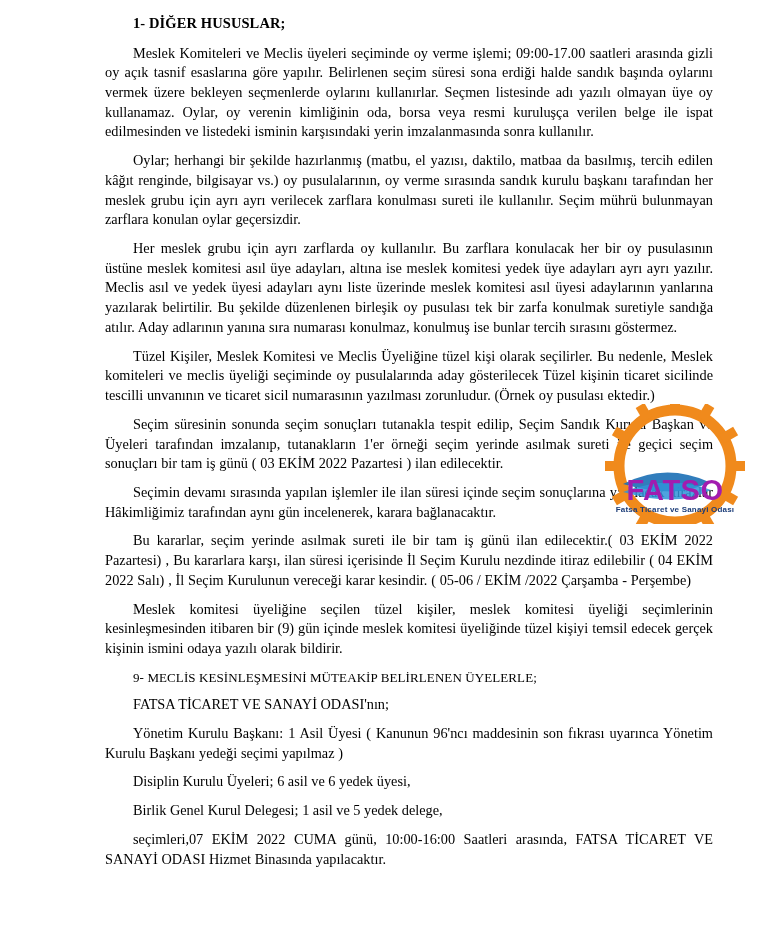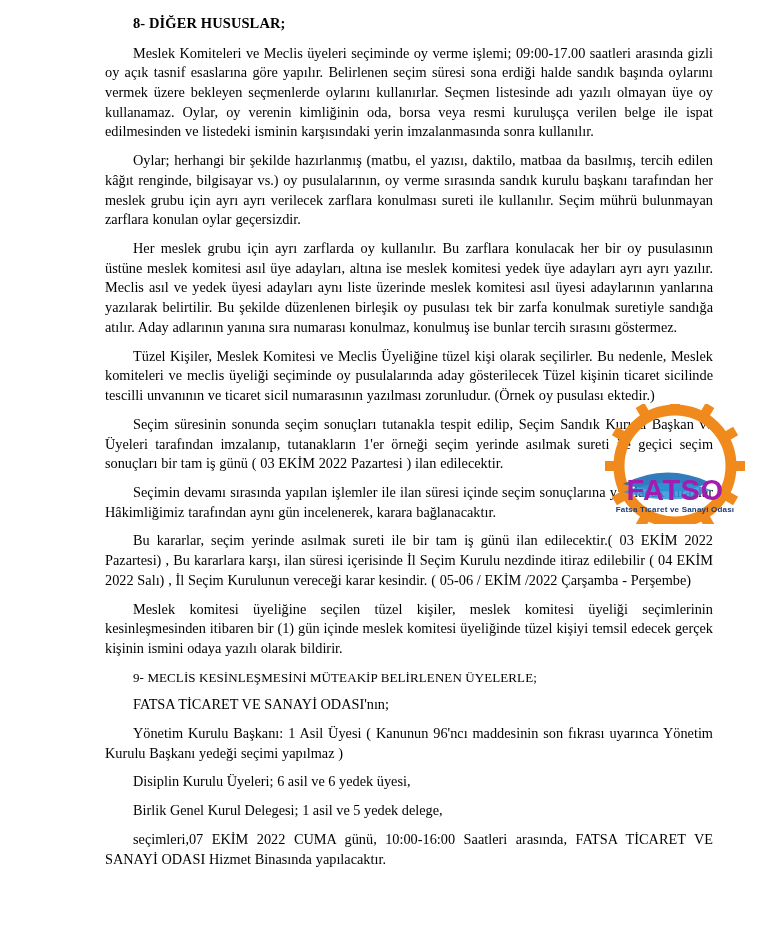--- a/index.html
+++ b/index.html
@@ -108,30 +108,30 @@
           <rect x="-5" y="-70" width="10" height="16" transform="rotate(330)"></rect>
         </g>
         <path d="M -52 18 Q -10 -4 34 16 Q 4 34 -52 18 Z" fill="#1b6fb5" opacity="0.9"></path>
         <path d="M -52 26 Q -6 8 36 24 Q 2 42 -52 26 Z" fill="#2f93d8" opacity="0.85"></path>
       </g>
     </svg>
     <div class="logo-text">FATSO</div>
     <div class="logo-sub">Fatsa Ticaret ve Sanayi Odası</div>
   </div>
 
-  <h2 class="heading">8- DİĞER HUSUSLAR;</h2>
+  <h2 class="heading">1- DİĞER HUSUSLAR;</h2>
 
   <p class="para">Meslek Komiteleri ve Meclis üyeleri seçiminde oy verme işlemi; 09:00-17.00 saatleri arasında gizli oy açık tasnif esaslarına göre yapılır. Belirlenen seçim süresi sona erdiği halde sandık başında oylarını vermek üzere bekleyen seçmenlerde oylarını kullanırlar. Seçmen listesinde adı yazılı olmayan üye oy kullanamaz. Oylar, oy verenin kimliğinin oda, borsa veya resmi kuruluşça verilen belge ile ispat edilmesinden ve listedeki isminin karşısındaki yerin imzalanmasında sonra kullanılır.</p>
   <p class="para">Oylar; herhangi bir şekilde hazırlanmış (matbu, el yazısı, daktilo, matbaa da basılmış, tercih edilen kâğıt renginde, bilgisayar vs.) oy pusulalarının, oy verme sırasında sandık kurulu başkanı tarafından her meslek grubu için ayrı ayrı verilecek zarflara konulması sureti ile kullanılır. Seçim mührü bulunmayan zarflara konulan oylar geçersizdir.</p>
   <p class="para">Her meslek grubu için ayrı zarflarda oy kullanılır. Bu zarflara konulacak her bir oy pusulasının üstüne meslek komitesi asıl üye adayları, altına ise meslek komitesi yedek üye adayları ayrı ayrı yazılır. Meclis asıl ve yedek üyesi adayları aynı liste üzerinde meslek komitesi asıl üyesi adaylarının yanlarına yazılarak belirtilir. Bu şekilde düzenlenen birleşik oy pusulası tek bir zarfa konulmak suretiyle sandığa atılır. Aday adlarının yanına sıra numarası konulmaz, konulmuş ise bunlar tercih sırasını göstermez.</p>
   <p class="para">Tüzel Kişiler, Meslek Komitesi ve Meclis Üyeliğine tüzel kişi olarak seçilirler.  Bu nedenle, Meslek komiteleri ve meclis üyeliği seçiminde oy pusulalarında aday gösterilecek Tüzel kişinin ticaret sicilinde tescilli unvanının ve ticaret sicil numarasının yazılması zorunludur. (Örnek oy pusulası ektedir.)</p>
   <p class="para">Seçim süresinin sonunda seçim sonuçları tutanakla tespit edilip, Seçim Sandık Kurulu Başkan ve Üyeleri tarafından imzalanıp, tutanakların 1'er örneği seçim yerinde asılmak sureti ile geçici seçim sonuçları bir tam iş günü (  03 EKİM 2022 Pazartesi ) ilan edilecektir.</p>
   <p class="para">Seçimin devamı sırasında yapılan işlemler ile ilan süresi içinde seçim sonuçlarına yapılacak itirazlar Hâkimliğimiz tarafından aynı gün incelenerek, karara bağlanacaktır.</p>
   <p class="para">Bu kararlar, seçim yerinde asılmak sureti ile bir tam iş günü ilan edilecektir.( 03 EKİM 2022 Pazartesi) , Bu kararlara karşı, ilan süresi içerisinde İl Seçim Kurulu nezdinde itiraz edilebilir ( 04 EKİM 2022 Salı) , İl Seçim Kurulunun vereceği karar kesindir. ( 05-06  / EKİM /2022 Çarşamba - Perşembe)</p>
-  <p class="para">Meslek komitesi üyeliğine seçilen tüzel kişiler, meslek komitesi üyeliği seçimlerinin kesinleşmesinden itibaren bir (1) gün içinde meslek komitesi üyeliğinde tüzel kişiyi temsil edecek gerçek kişinin ismini odaya yazılı olarak bildirir.</p>
+  <p class="para">Meslek komitesi üyeliğine seçilen tüzel kişiler, meslek komitesi üyeliği seçimlerinin kesinleşmesinden itibaren bir (9) gün içinde meslek komitesi üyeliğinde tüzel kişiyi temsil edecek gerçek kişinin ismini odaya yazılı olarak bildirir.</p>
 
   <h2 class="heading2">9- MECLİS KESİNLEŞMESİNİ MÜTEAKİP BELİRLENEN ÜYELERLE;</h2>
 
   <p class="sub">FATSA TİCARET VE SANAYİ ODASI'nın;</p>
   <p class="para">Yönetim Kurulu Başkanı: 1 Asil Üyesi ( Kanunun 96'ncı maddesinin son fıkrası uyarınca Yönetim Kurulu Başkanı yedeği seçimi yapılmaz )</p>
   <p class="sub">Disiplin Kurulu Üyeleri; 6 asil ve 6 yedek üyesi,</p>
   <p class="sub">Birlik Genel Kurul Delegesi; 1 asil ve 5 yedek delege,</p>
 
   <p class="para">seçimleri,07 EKİM 2022 CUMA günü, 10:00-16:00 Saatleri arasında, FATSA TİCARET VE SANAYİ ODASI Hizmet Binasında yapılacaktır.</p>
 

